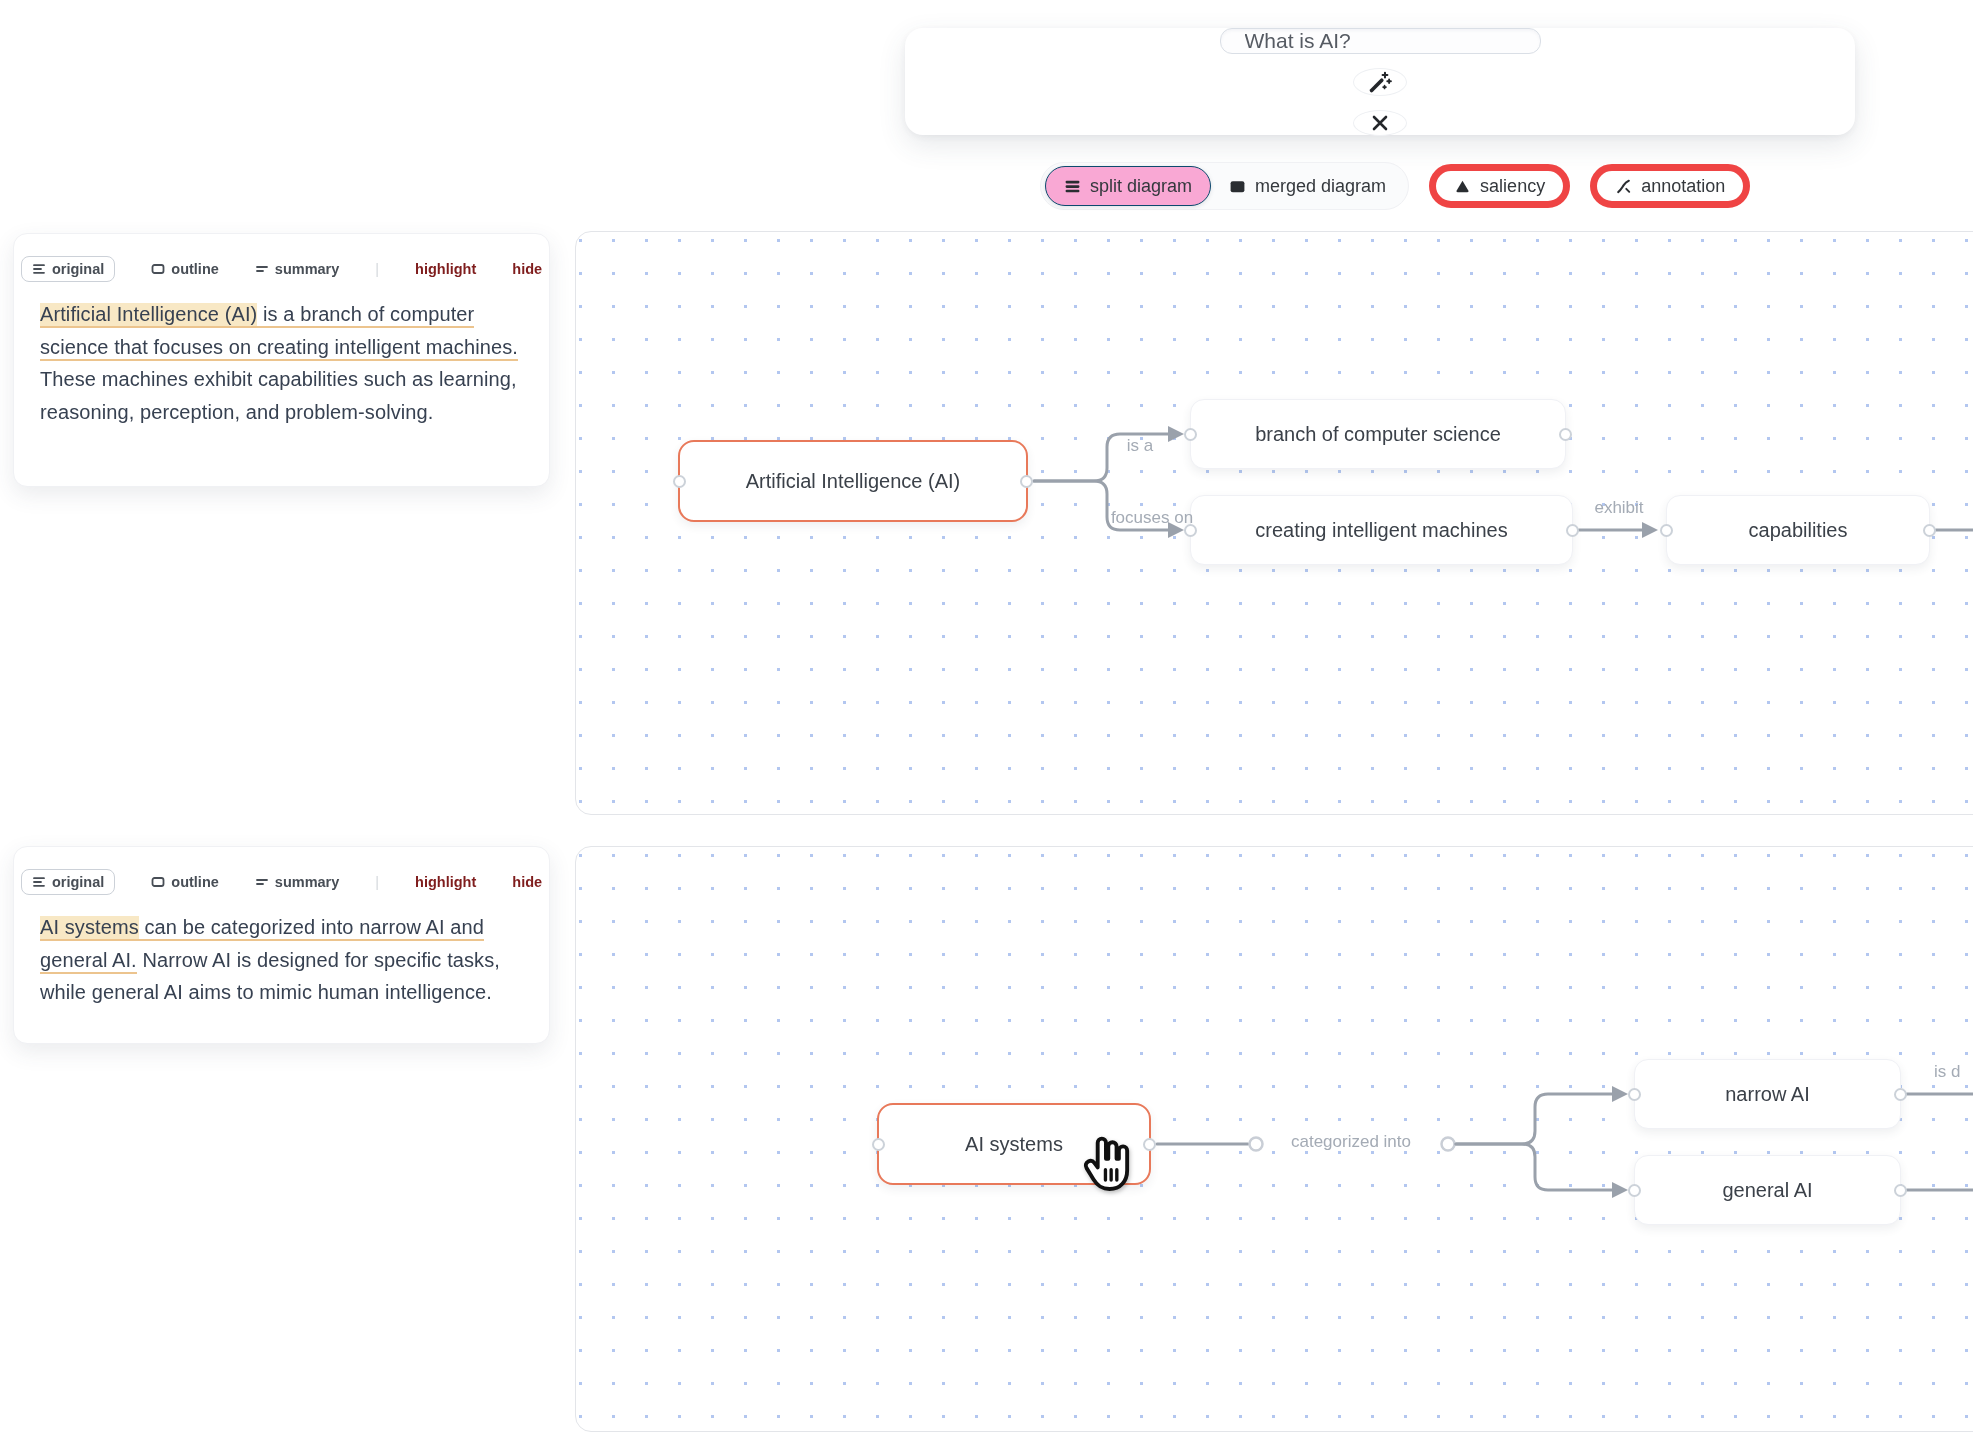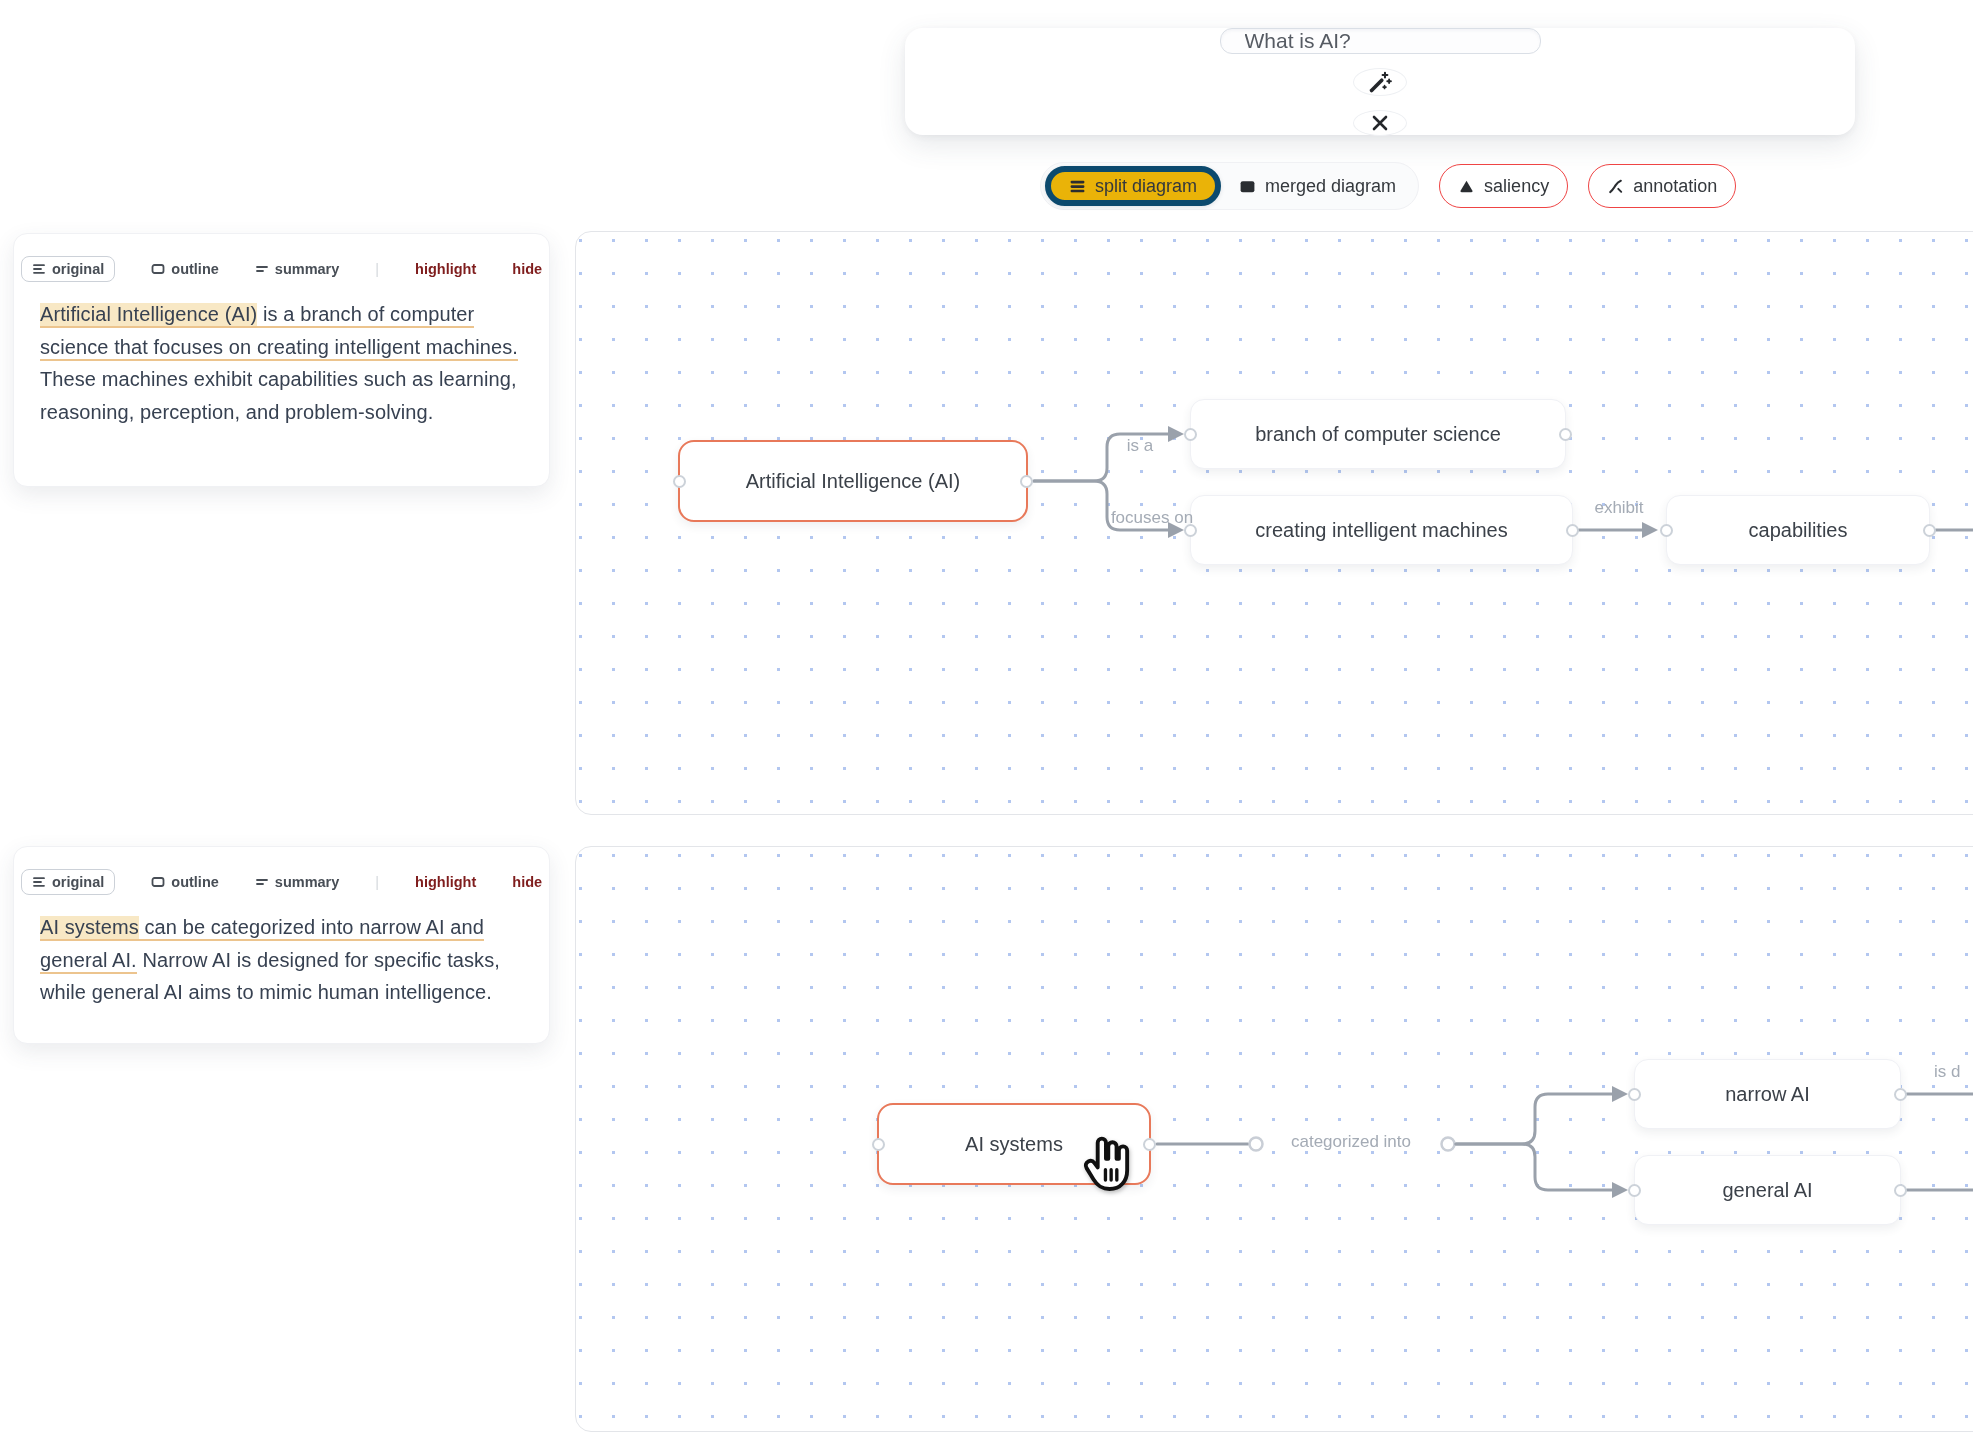--- a/index.html
+++ b/index.html
@@ -17,22 +17,22 @@
   .round-btn { width:54px; height:54px; border-radius:50%; background:#fff;
     border:1px solid #eef0f3; display:flex; align-items:center; justify-content:center;
     cursor:pointer; }
 
   
   .chips-row { left:1040px; top:162px; height:48px; display:flex; align-items:center; gap:20px; }
   .chip-group { display:flex; align-items:center; background:#fafbfc; border:1px solid #f0f1f4;
     border-radius:24px; padding:4px; height:48px; }
   .chip { display:flex; align-items:center; gap:9px; height:40px; padding:0 18px;
     border-radius:20px; font-size:18px; color:#34383d; white-space:nowrap; cursor:pointer; }
-  .chip.selected { background:#eab308; border:6px solid #0c4a6e; box-shadow:0 1px 4px rgba(60,70,90,.14); }
-  .chip.standalone { background:#fff; border:1px solid #ef4444; height:44px; border-radius:22px; }
+  .chip.selected { background:#f9a8d4; border:1px solid #0c4a6e; box-shadow:0 1px 4px rgba(60,70,90,.14); }
+  .chip.standalone { background:#fff; border:7px solid #ef4444; height:44px; border-radius:22px; }
 
   
   .text-card { left:13px; width:537px; background:#fff; border:1px solid #f0f1f4;
     border-radius:14px; box-shadow:0 8px 22px rgba(60,70,90,.10); padding:22px 26px 26px 26px; }
   .card-1 { top:233px; height:254px; }
   .card-2 { top:846px; height:198px; }
   .tabs-row { display:flex; align-items:center; justify-content:center; gap:36px;
     font-size:14.5px; font-weight:bold; color:#484e56; margin-bottom:16px; }
   .tab { display:flex; align-items:center; gap:6px; cursor:pointer; white-space:nowrap; }
   .tab.boxed { border:1px solid #ccd1d8; border-radius:8px; padding:4px 10px; }

